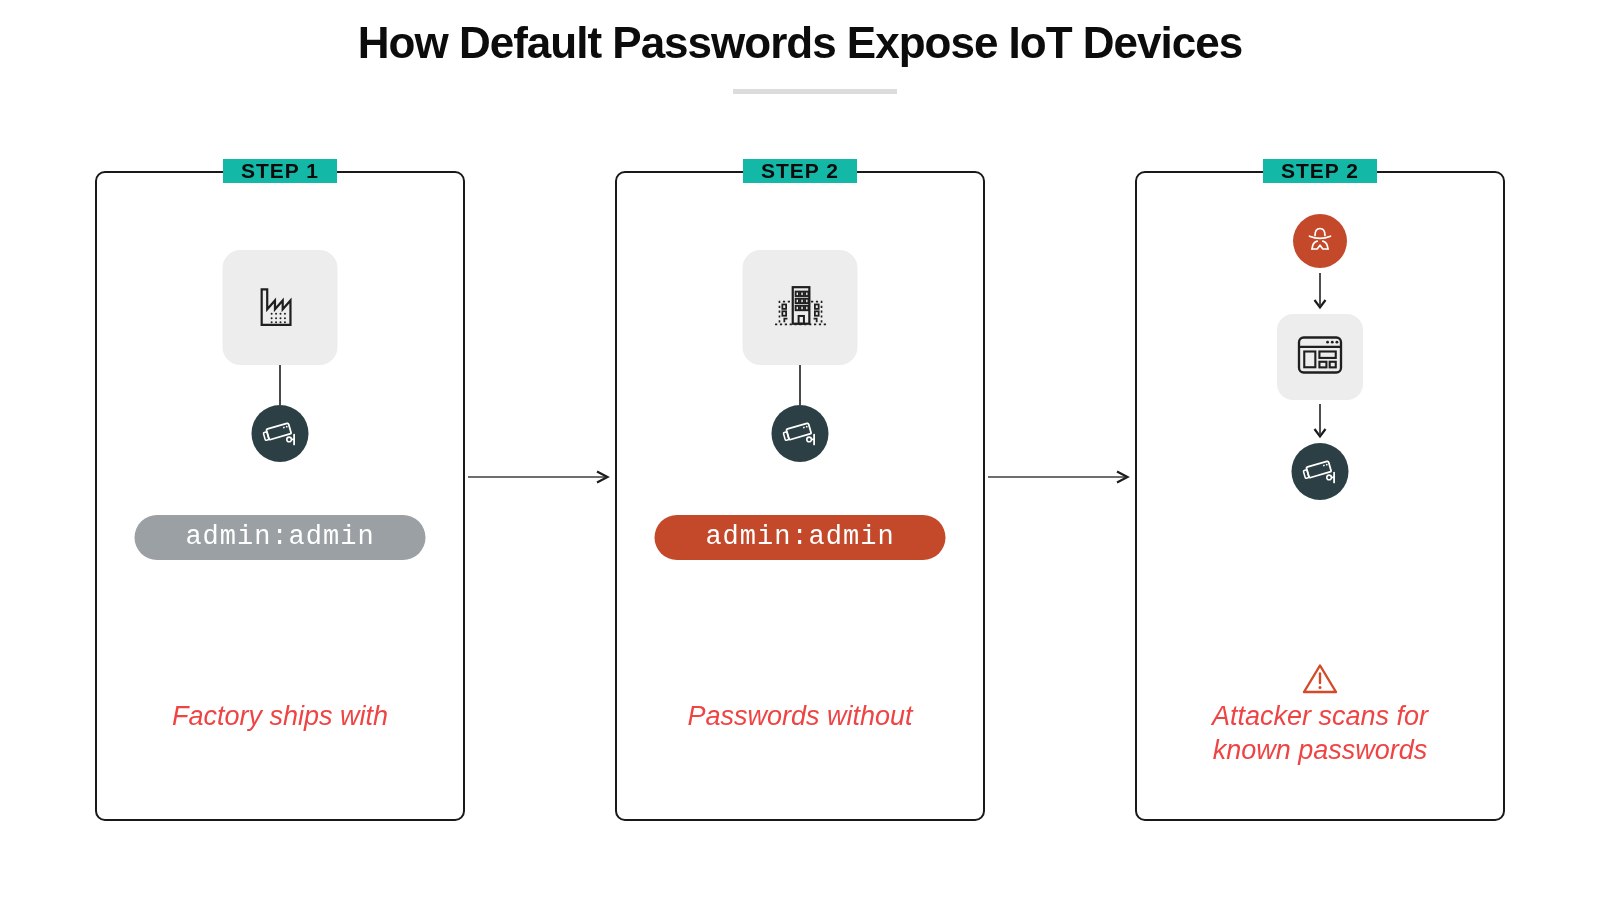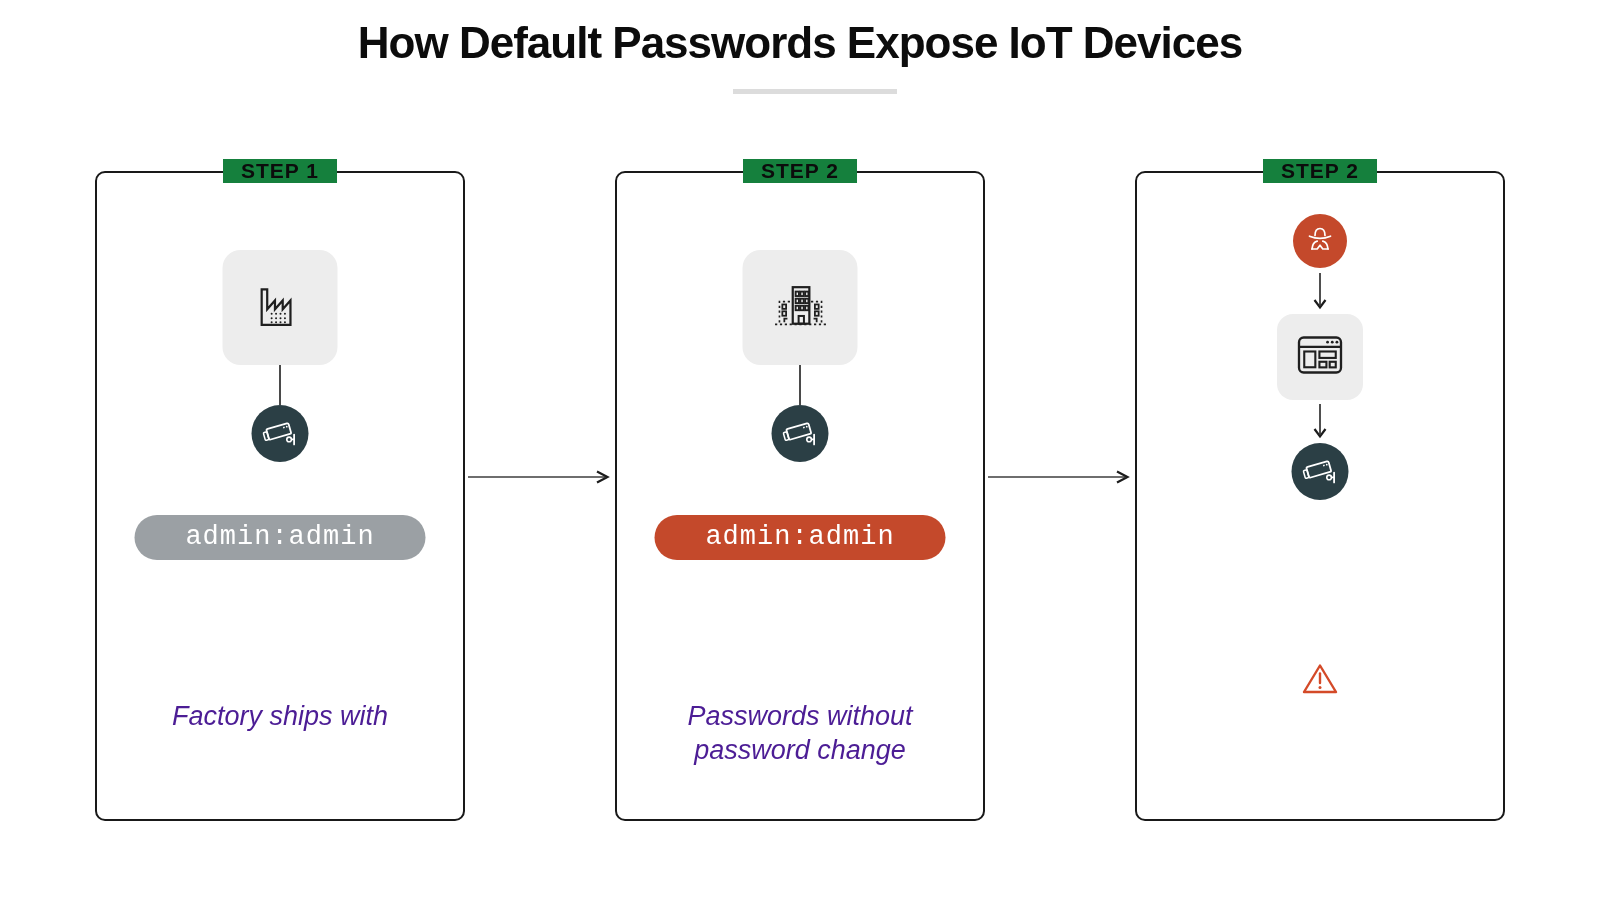--- a/index.html
+++ b/index.html
@@ -16,21 +16,21 @@
   }
   .card{
     position:absolute;top:171px;width:370px;height:650px;background:#fff;
     border:2px solid #191919;border-radius:10px;box-sizing:border-box;
   }
   .card-1{left:95px;}
   .card-2{left:615px;}
   .card-3{left:1135px;}
   .step-label{
     position:absolute;top:-2px;left:50%;transform:translate(-50%,-50%);
-    background:#15803d;padding:0 18px;font-size:21px;font-weight:bold;
+    background:#14b8a6;padding:0 18px;font-size:21px;font-weight:bold;
     letter-spacing:1px;white-space:nowrap;color:#0c0c0c;
   }
   .icon-box{
     position:absolute;top:77px;left:50%;transform:translateX(-50%);
     width:115px;height:115px;background:#ededed;border-radius:18px;
     display:flex;align-items:center;justify-content:center;
   }
   .connector{
     position:absolute;top:192px;left:50%;transform:translateX(-50%);
     width:2px;height:40px;background:#4a4a4a;
@@ -48,21 +48,21 @@
     width:291px;height:45px;border-radius:23px;
     display:flex;align-items:center;justify-content:center;gap:10px;
     color:#fff;font-family:"Liberation Mono",monospace;font-size:27px;letter-spacing:1px;
   }
   .pill.gray{background:#9BA0A4;}
   .pill.orange{background:#C4492B;}
   .pill .pill-text{line-height:45px;}
   .pill.access .pill-text{letter-spacing:3px;}
   .caption{
     position:absolute;top:526px;left:0;width:100%;text-align:center;
-    font-style:italic;font-size:27px;line-height:34px;color:#4c1d95;
+    font-style:italic;font-size:27px;line-height:34px;color:#ef4444;
   }
   
   .attacker-pos{top:41px;width:54px;height:54px;}
   .v-arrow{position:absolute;left:50%;transform:translateX(-50%);}
   .v-arrow-1{top:100px;}
   .v-arrow-2{top:231px;}
   .browser-box{
     position:absolute;top:141px;left:50%;transform:translateX(-50%);
     width:86px;height:86px;background:#ededed;border-radius:16px;
     display:flex;align-items:center;justify-content:center;
@@ -186,21 +186,20 @@
         </svg>
       </span>
     </div>
 
     <div class="pill orange">
       <span class="pill-text">admin:admin</span>
     </div>
 
     <div class="caption">
       <span>Passwords without</span><br>
-      <span>password change</span>
     </div>
   </section>
 
   <section class="card card-3">
     <div class="step-label">STEP 2</div>
 
     <div class="circle orange attacker-pos">
       <span>
         <svg width="36" height="36" viewBox="0 0 36 36" fill="none" stroke="#fff" stroke-width="1.7" stroke-linecap="round" stroke-linejoin="round">
           <path d="M13,14.5 Q13,7.5 18,7.5 Q23,7.5 23,14.5"></path>
@@ -255,20 +254,24 @@
 
 
     <span class="warning-pos">
       <svg width="40" height="37" viewBox="0 0 40 37" fill="none">
         <path d="M20,4.5 L36,31 H4 Z" stroke="#D44A28" stroke-width="2.4" stroke-linejoin="round"></path>
         <line x1="20" y1="12.5" x2="20" y2="22" stroke="#D44A28" stroke-width="2.4" stroke-linecap="round"></line>
         <circle cx="20" cy="26.6" r="1.5" fill="#D44A28"></circle>
       </svg>
     </span>
 
+    <div class="caption">
+      <span>Attacker scans for</span><br>
+      <span>known passwords</span>
+    </div>
   </section>
 
   <svg class="h-arrow h-arrow-1" width="146" height="14" viewBox="0 0 146 14" fill="none">
     <line x1="0" y1="7" x2="137" y2="7" stroke="#6e6e6e" stroke-width="2"></line>
     <polyline points="129,1.5 139.5,7 129,12.5" stroke="#1c1c1c" stroke-width="2.2" fill="none"></polyline>
   </svg>
   <svg class="h-arrow h-arrow-2" width="146" height="14" viewBox="0 0 146 14" fill="none">
     <line x1="0" y1="7" x2="137" y2="7" stroke="#6e6e6e" stroke-width="2"></line>
     <polyline points="129,1.5 139.5,7 129,12.5" stroke="#1c1c1c" stroke-width="2.2" fill="none"></polyline>
   </svg>

